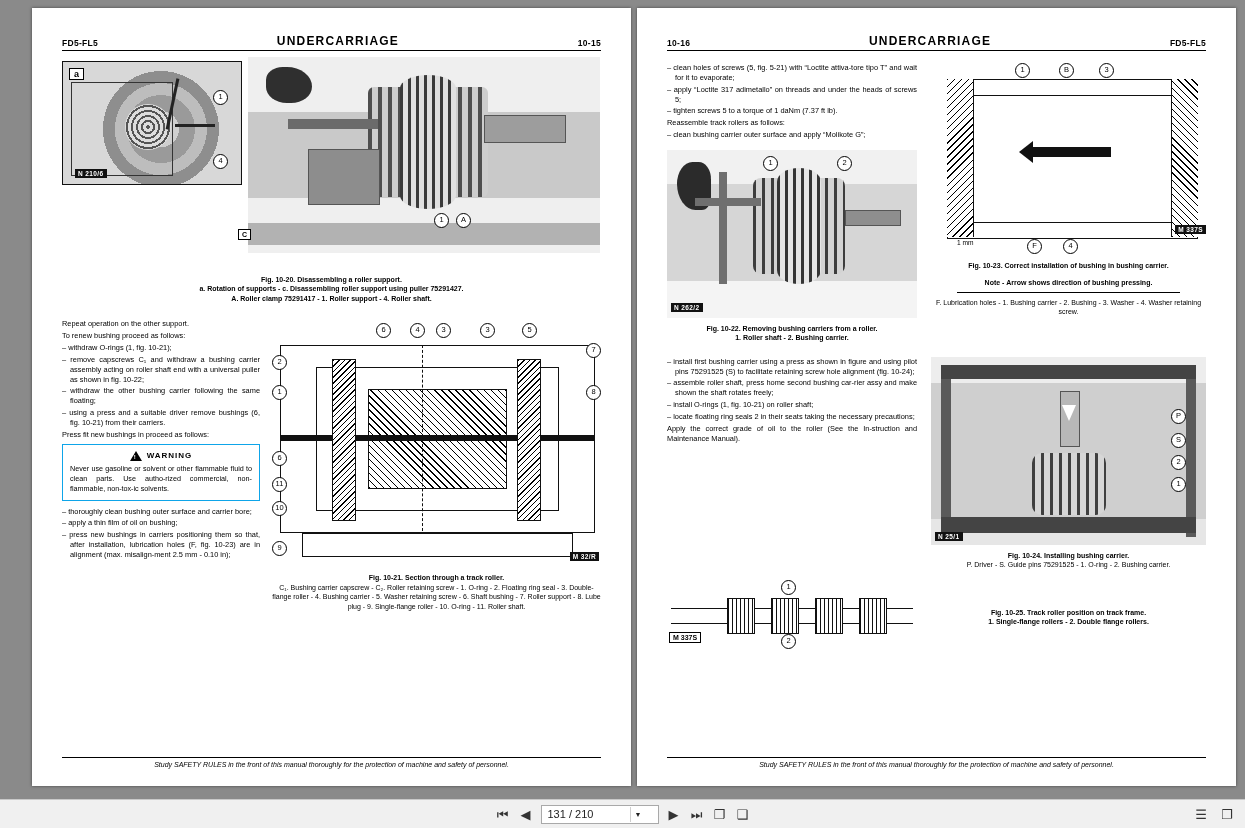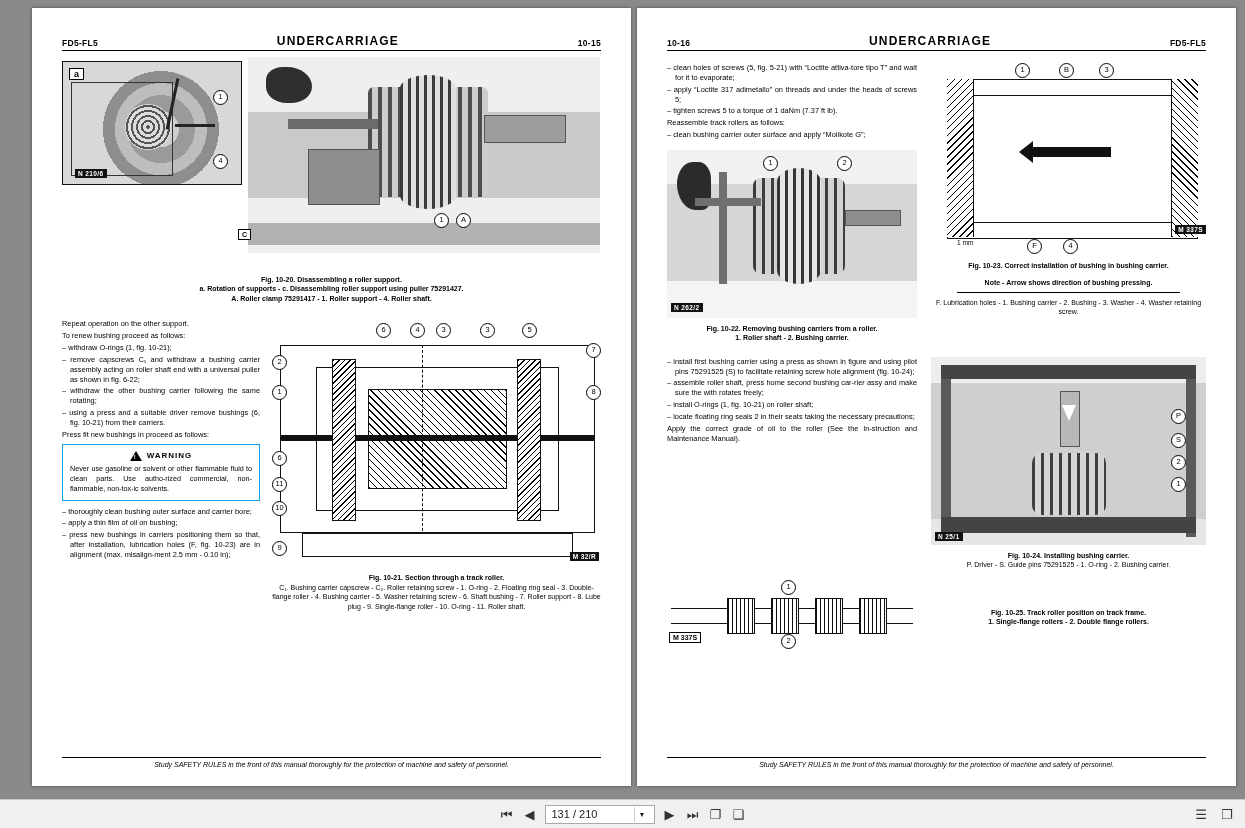--- a/index.html
+++ b/index.html
@@ -43,21 +43,21 @@
 
   
   .toolbar{
     position:absolute;left:0;bottom:0;width:1245px;height:28px;background:#f0f0f0;
     border-top:1px solid #c9c9c9;display:flex;align-items:center;justify-content:center;gap:7px;
     font-size:11px;color:#222;
   }
   .tb-btn{width:16px;height:16px;display:flex;align-items:center;justify-content:center;cursor:default;color:#333;}
   .pagebox{
     display:flex;align-items:center;border:1px solid #a9a9a9;background:#fff;height:17px;
-    font-size:11px;padding:0 4px 0 6px;min-width:98px;justify-content:space-between;
+    font-size:11px;padding:0 12px 0 6px;min-width:98px;justify-content:space-between;
   }
   .pagebox .caret{width:15px;height:15px;border-left:1px solid #cfcfcf;display:flex;align-items:center;justify-content:center;font-size:7px;}
   .tb-right{position:absolute;right:10px;display:flex;gap:10px;align-items:center;}
   .icoglyph{font-size:13px;line-height:1;}
   .small{font-size:6.6px;}
 </style>
 </head>
 <body>
 
 <div class="viewer">
@@ -109,22 +109,22 @@
           <div><b>Fig. 10-20. Disassembling a roller support.</b></div>
           <div><b>a. Rotation of supports - c. Disassembling roller support using puller 75291427.</b></div>
           <div><b>A. Roller clamp 75291417 - 1. Roller support - 4. Roller shaft.</b></div>
         </div>
 
         <div style="display:flex;gap:12px;margin-top:16px;">
           <div style="width:198px;" class="body-txt">
             <p>Repeat operation on the other support.</p>
             <p>To renew bushing proceed as follows:</p>
             <p class="dash">– withdraw O-rings (1, fig. 10-21);</p>
-            <p class="dash">– remove capscrews C₁ and withdraw a bushing carrier assembly acting on roller shaft end with a universal puller as shown in fig. 6-22;</p>
-            <p class="dash">– withdraw the other bushing carrier following the same rotating;</p>
+            <p class="dash">– remove capscrews C₁ and withdraw a bushing carrier assembly acting on roller shaft end with a universal puller as shown in fig. 10-22;</p>
+            <p class="dash">– withdraw the other bushing carrier following the same floating;</p>
             <p class="dash">– using a press and a suitable driver remove bushings (6, fig. 10-21) from their carriers.</p>
             <p>Press fit new bushings in proceed as follows:</p>
 
             <div class="warn-box">
               <div class="warn-title">
                 <span class="tri"></span>
                 <span>WARNING</span>
               </div>
               <div>Never use gasoline or solvent or other flammable fluid to clean parts. Use autho-rized commercial, non-flammable, non-tox-ic solvents.</div>
             </div>
@@ -243,21 +243,21 @@
               <div style="margin-top:8px;"><b>Note - Arrow shows direction of bushing pressing.</b></div>
               <div style="border-top:1px solid #000;margin:4px 26px 5px 26px;"></div>
               <div>F. Lubrication holes - 1. Bushing carrier - 2. Bushing - 3. Washer - 4. Washer retaining screw.</div>
             </div>
           </div>
         </div>
 
         <div style="display:flex;gap:14px;margin-top:14px;">
           <div style="width:250px;" class="body-txt">
             <p class="dash">– install first bushing carrier using a press as shown in figure and using pilot pins 75291525 (S) to facilitate retaining screw hole alignment (fig. 10-24);</p>
-            <p class="dash">– assemble roller shaft, press home second bushing car-rier assy and make sure the with rotates freely;</p>
+            <p class="dash">– assemble roller shaft, press home second bushing car-rier assy and make shown the shaft rotates freely;</p>
             <p class="dash">– install O-rings (1, fig. 10-21) on roller shaft;</p>
             <p class="dash">– locate floating ring seals 2 in their seats taking the necessary precautions;</p>
             <p>Apply the correct grade of oil to the roller (See the In-struction and Maintenance Manual).</p>
           </div>
 
           <div style="flex:1;">
             <div style="position:relative;height:188px;background:
                  linear-gradient(180deg,#ededed 0 14%, #cfcfcf 14% 86%, #e6e6e6 86% 100%);">
               <div style="position:absolute;left:10px;top:8px;width:10px;height:172px;background:#5a5a5a;"></div>
               <div style="position:absolute;right:10px;top:8px;width:10px;height:172px;background:#5a5a5a;"></div>

